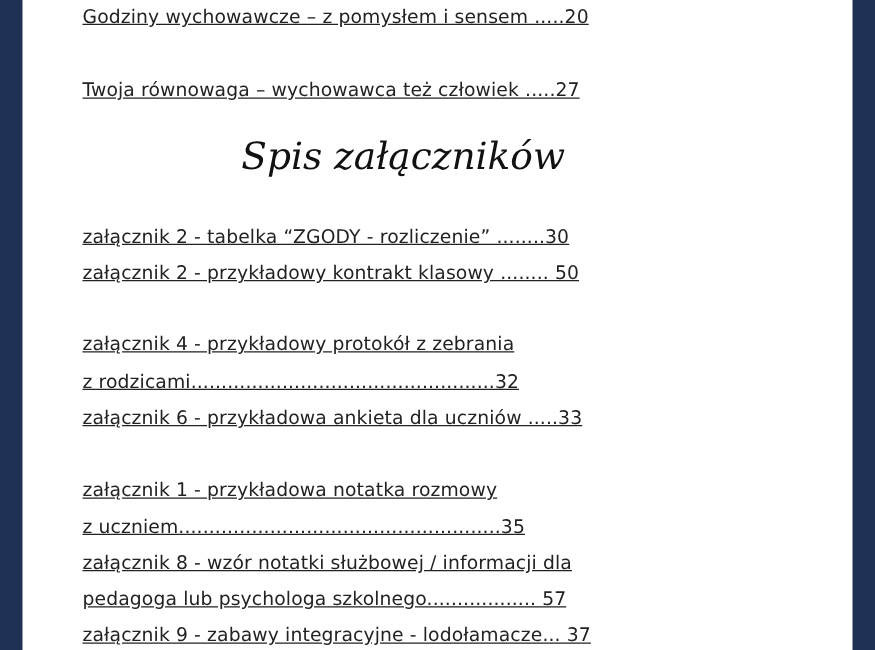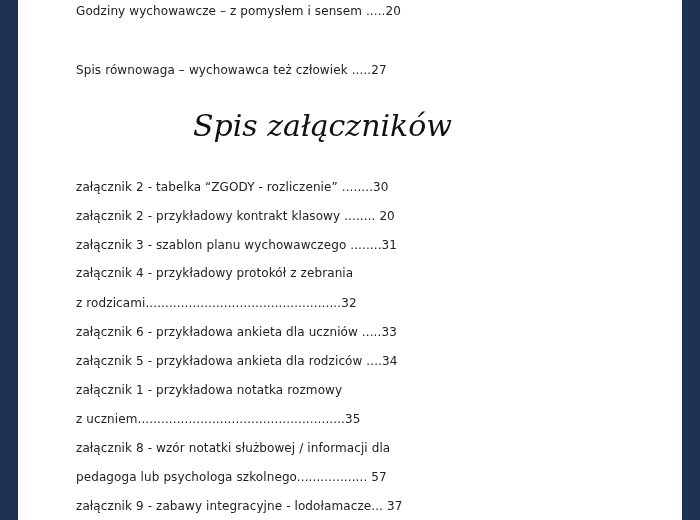--- a/index.html
+++ b/index.html
@@ -8,44 +8,43 @@
     background: #1f3254;
     position: relative;
   }
   .page {
     position: absolute; left: 18px; top: 0; width: 664px; height: 520px;
     background: #ffffff;
     font-family: "DejaVu Sans", sans-serif;
     color: #222222;
   }
   .line {
-    position: absolute; left: 58px; font-size: 12px; white-space: nowrap;
+    position: absolute; left: 48px; font-size: 15px; white-space: nowrap;
     letter-spacing: 0.1px;
+    text-decoration: underline;
   }
   .title {
     position: absolute; left: 0; width: 609px; top: 108px; text-align: center;
     font-family: "DejaVu Serif", serif; font-style: italic;
     font-size: 30px; color: #111111;
   }
 </style>
 </head>
 <body>
 
 <div class="border-left"></div>
 <div class="page">
   <div class="line" style="top:4px">Godziny wychowawcze – z pomysłem i sensem .....20</div>
-  <div class="line" style="top:63px">Spis równowaga – wychowawca też człowiek .....27</div>
+  <div class="line" style="top:63px">Twoja równowaga – wychowawca też człowiek .....27</div>
 
   <div class="title">Spis załączników</div>
 
   <div class="line" style="top:180px">załącznik 2 - tabelka “ZGODY - rozliczenie” ........30</div>
-  <div class="line" style="top:209px">załącznik 2 - przykładowy kontrakt klasowy ........ 20</div>
-  <div class="line" style="top:238px">załącznik 3 - szablon planu wychowawczego ........31</div>
+  <div class="line" style="top:209px">załącznik 2 - przykładowy kontrakt klasowy ........ 50</div>
   <div class="line" style="top:266px">załącznik 4 - przykładowy protokół z zebrania</div>
   <div class="line" style="top:296px">z rodzicami..................................................32</div>
   <div class="line" style="top:325px">załącznik 6 - przykładowa ankieta dla uczniów .....33</div>
-  <div class="line" style="top:354px">załącznik 5 - przykładowa ankieta dla rodziców ....34</div>
   <div class="line" style="top:383px">załącznik 1 - przykładowa notatka rozmowy</div>
   <div class="line" style="top:412px">z uczniem.....................................................35</div>
   <div class="line" style="top:441px">załącznik 8 - wzór notatki służbowej / informacji dla</div>
   <div class="line" style="top:470px">pedagoga lub psychologa szkolnego.................. 57</div>
   <div class="line" style="top:499px">załącznik 9 - zabawy integracyjne - lodołamacze... 37</div>
 </div>
 
 </body></html>

